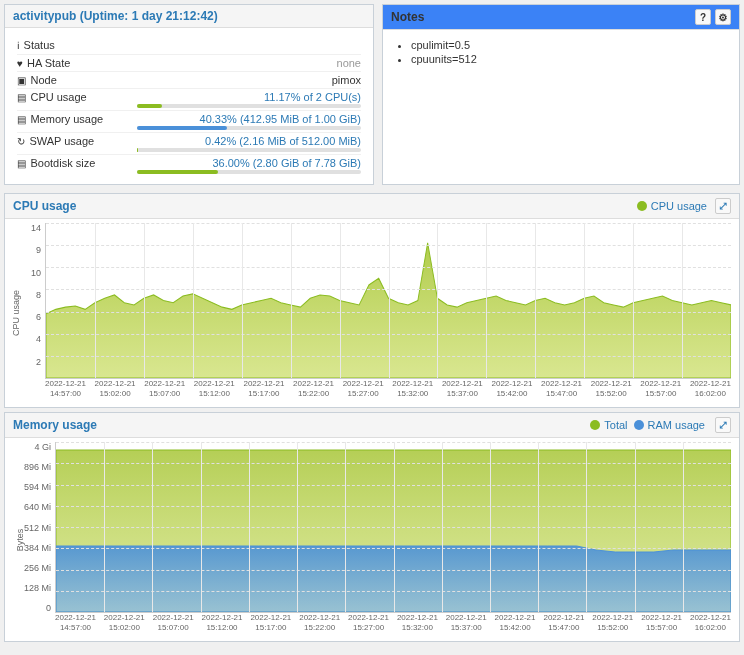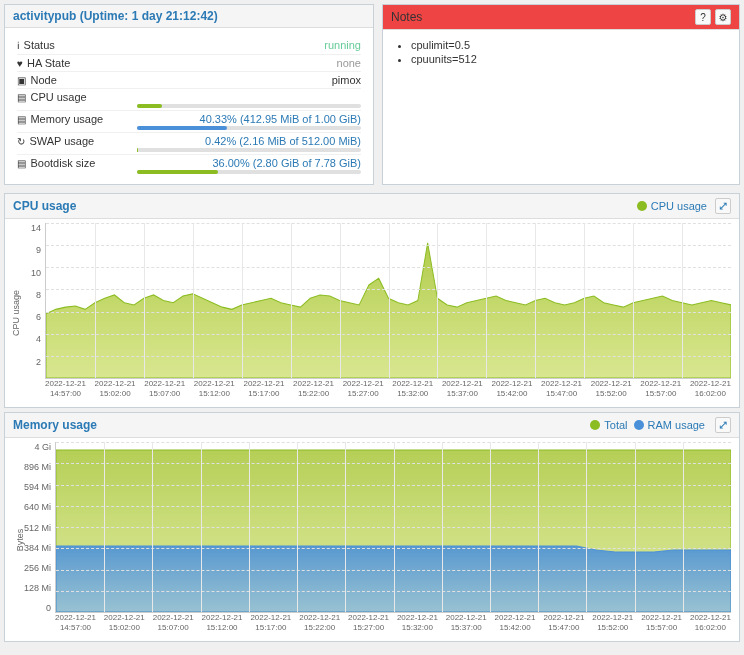--- a/index.html
+++ b/index.html
@@ -35,25 +35,25 @@
     .progress-bar.blue { background: #4a90d9; }
 
     .notes-panel {
       flex: 1;
       background: #fff;
       border: 1px solid #c8d0d8;
       margin: 4px;
       padding: 0;
     }
     .notes-panel .panel-header {
-      background: #ef4444;
+      background: #3b82f6;
       border-bottom: 1px solid #ddd;
       padding: 4px 8px;
       font-size: 12px;
-      font-weight: normal;
+      font-weight: bold;
       display: flex;
       justify-content: space-between;
       align-items: center;
     }
     .notes-panel .panel-body { padding: 8px 12px; }
     .notes-panel ul { list-style-type: disc; padding-left: 16px; }
     .notes-panel li { font-size: 11px; padding: 1px 0; }
 
     .panel-icons { display: flex; gap: 4px; }
     .panel-icon { width: 16px; height: 16px; border: 1px solid #ccc; border-radius: 2px; display: flex; align-items: center; justify-content: center; cursor: pointer; font-size: 10px; background: #f9f9f9; }
@@ -102,21 +102,20 @@
     <div class="panel-header">
       <span>activitypub (Uptime: 1 day 21:12:42)</span>
     </div>
     <div class="panel-body">
 
       <div class="status-row">
         <div class="status-label">
           <span style="font-size:10px;">ℹ</span>
           <span>Status</span>
         </div>
-        <div class="status-value running">running</div>
       </div>
 
       <div class="status-row">
         <div class="status-label">
           <span style="font-size:10px;">♥</span>
           <span>HA State</span>
         </div>
         <div class="status-value none">none</div>
       </div>
 
@@ -127,20 +126,21 @@
         </div>
         <div class="status-value">pimox</div>
       </div>
 
       <div class="status-row" style="flex-direction:column; align-items:stretch;">
         <div style="display:flex;">
           <div class="status-label">
             <span style="font-size:10px;">▤</span>
             <span>CPU usage</span>
           </div>
+          <div class="status-value" style="color:#2c7ab5;">11.17% of 2 CPU(s)</div>
         </div>
         <div style="padding-left:120px;">
           <div class="progress-bar-container">
             <div class="progress-bar" style="width:11.17%;"></div>
           </div>
         </div>
       </div>
 
       <div class="status-row" style="flex-direction:column; align-items:stretch;">
         <div style="display:flex;">

